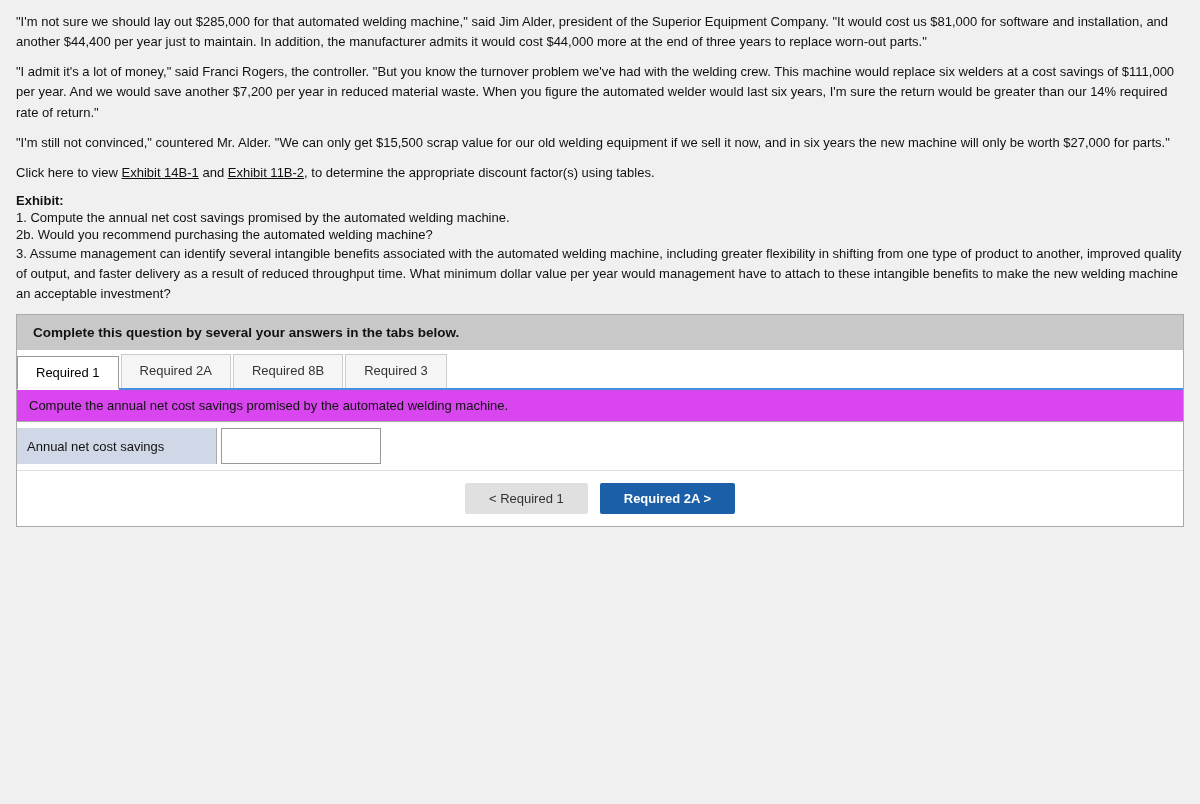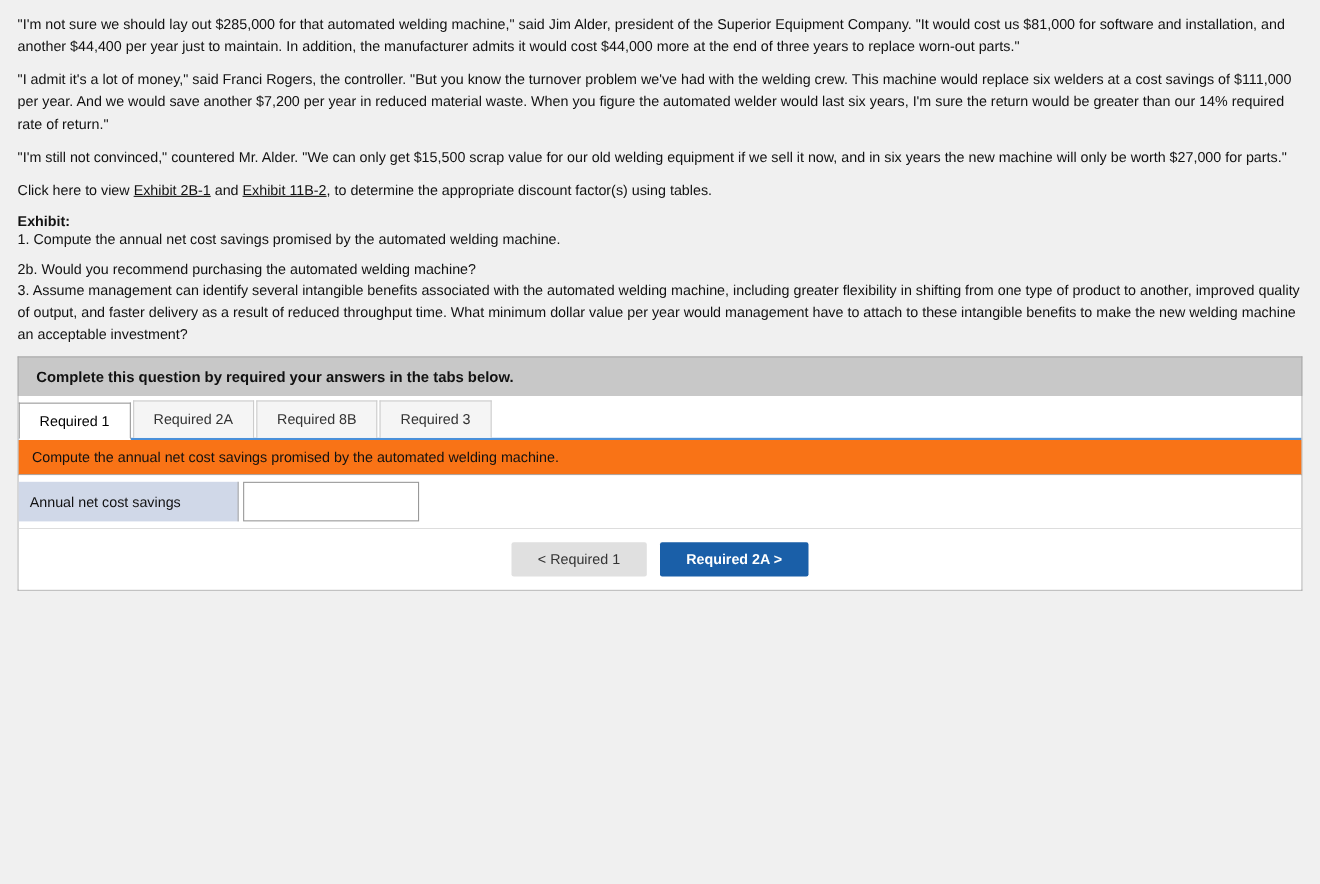--- a/index.html
+++ b/index.html
@@ -88,21 +88,21 @@
       bottom: -2px;
       color: #000;
       font-weight: normal;
     }
 
     .tab-content {
       padding: 0;
     }
 
     .tab-description {
-      background-color: #f97316;
+      background-color: #d946ef;
       border-bottom: 1px solid #aaa;
       padding: 8px 12px;
       font-size: 13px;
       color: #111;
     }
 
     .answer-row {
       display: flex;
       align-items: flex-start;
       padding: 6px 0 6px 0;
@@ -178,31 +178,31 @@
 
   <div class="text-block">
     <span>"I admit it's a lot of money," said Franci Rogers, the controller. "But you know the turnover problem we've had with the welding crew. This machine would replace six welders at a cost savings of $111,000 per year. And we would save another $7,200 per year in reduced material waste. When you figure the automated welder would last six years, I'm sure the return would be greater than our 14% required rate of return."</span>
   </div>
 
   <div class="text-block">
     <span>"I'm still not convinced," countered Mr. Alder. "We can only get $15,500 scrap value for our old welding equipment if we sell it now, and in six years the new machine will only be worth $27,000 for parts."</span>
   </div>
 
   <div class="text-block">
-    Click here to view <span class="underline">Exhibit 2B-1</span> and <span class="underline">Exhibit 11B-2</span>, to determine the appropriate discount factor(s) using tables.
+    Click here to view <span class="underline">Exhibit 14B-1</span> and <span class="underline">Exhibit 11B-2</span>, to determine the appropriate discount factor(s) using tables.
   </div>
 
   <div class="required-section">
     <div class="heading">Exhibit:</div>
-    <div style="margin-bottom:12px;">1. Compute the annual net cost savings promised by the automated welding machine.</div>
+    <div style="margin-bottom:2px;">1. Compute the annual net cost savings promised by the automated welding machine.</div>
     <div style="margin-bottom:2px;">2b. Would you recommend purchasing the automated welding machine?</div>
     <div style="margin-bottom:2px;line-height:1.55;">3. Assume management can identify several intangible benefits associated with the automated welding machine, including greater flexibility in shifting from one type of product to another, improved quality of output, and faster delivery as a result of reduced throughput time. What minimum dollar value per year would management have to attach to these intangible benefits to make the new welding machine an acceptable investment?</div>
   </div>
 
-  <div class="complete-banner">Complete this question by required your answers in the tabs below.</div>
+  <div class="complete-banner">Complete this question by several your answers in the tabs below.</div>
 
   <div class="tabs-container">
 
     <div class="tabs-row">
       <div class="tab active">Required 1</div>
       <div class="tab">Required 2A</div>
       <div class="tab">Required 8B</div>
       <div class="tab">Required 3</div>
     </div>
 

